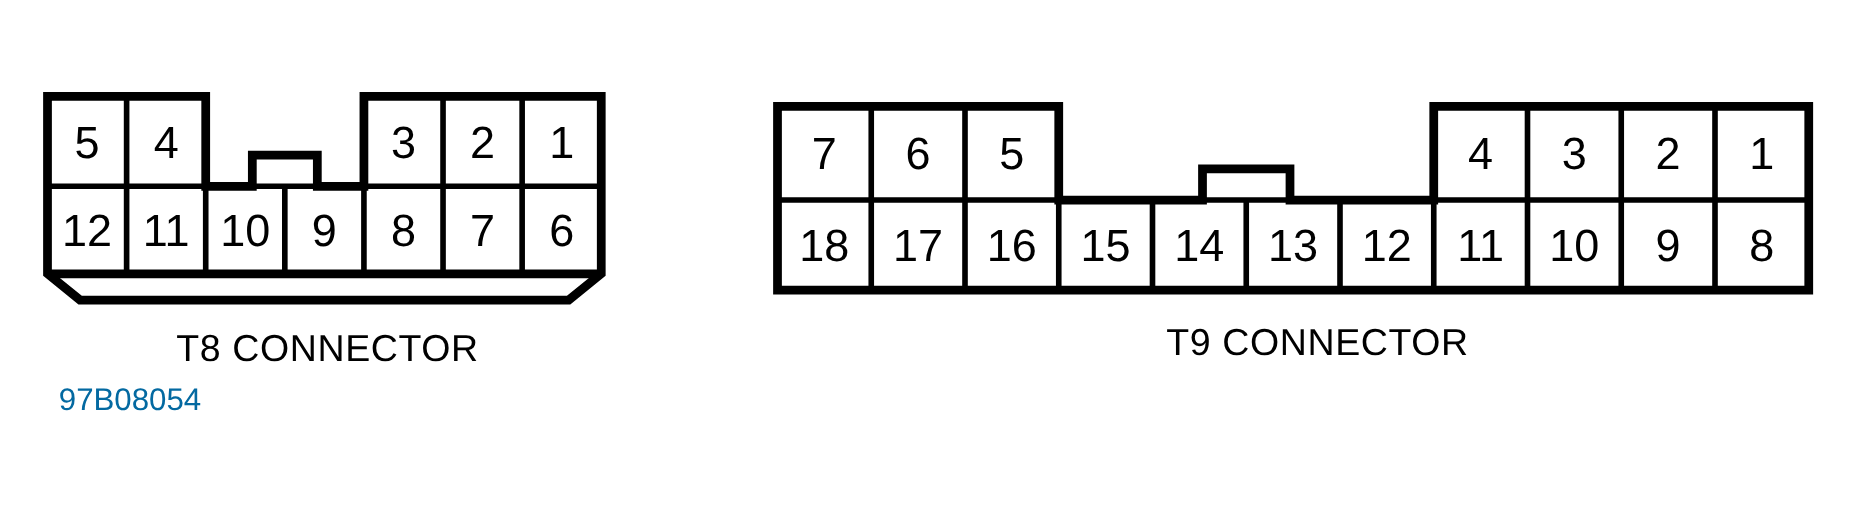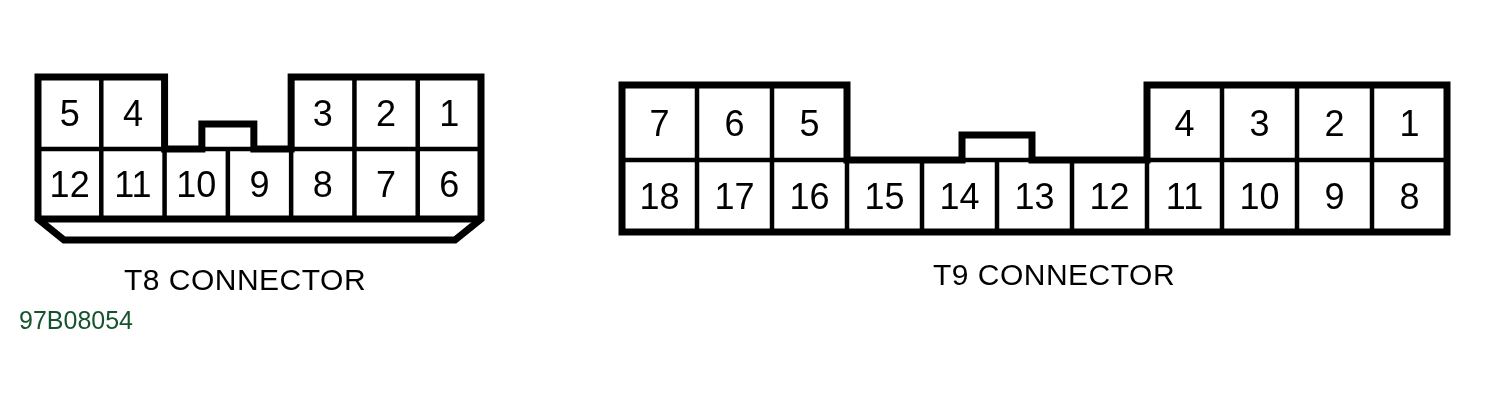--- a/index.html
+++ b/index.html
@@ -25,24 +25,24 @@
   .connector-label {
     position: absolute;
     transform: translateX(-50%);
     font-size: 30px;
     color: #000000;
     white-space: nowrap;
     letter-spacing: 0.5px;
   }
   .figure-code {
     position: absolute;
-    left: 19px;
+    left: 47px;
     top: 306px;
     font-size: 25px;
-    color: #14532d;
+    color: #0369a1;
     white-space: nowrap;
   }
 </style>
 </head>
 <body>
 
 <div id="stage">
   <svg id="diagram-canvas" viewBox="0 0 1487 405" xmlns="http://www.w3.org/2000/svg">
       <g>
         <polygon points="38,77 164.57142857142856,77 164.57142857142856,149 201.85714285714283,149 201.85714285714283,124 253.85714285714283,124 253.85714285714283,149 291.1428571428571,149 291.1428571428571,77 481,77 481,219 455,240 64,240 38,219" fill="#ffffff" stroke="#000000" stroke-width="7" stroke-linejoin="miter"></polygon>
@@ -102,18 +102,18 @@
         <text x="959.5" y="209" text-anchor="middle">14</text>
         <text x="1034.5" y="209" text-anchor="middle">13</text>
         <text x="1109.5" y="209" text-anchor="middle">12</text>
         <text x="1184.5" y="209" text-anchor="middle">11</text>
         <text x="1259.5" y="209" text-anchor="middle">10</text>
         <text x="1334.5" y="209" text-anchor="middle">9</text>
         <text x="1409.5" y="209" text-anchor="middle">8</text>
       </g>
     </svg>
 
-  <div class="connector-label" style="left: 245px; top: 263px;">T8 CONNECTOR</div>
+  <div class="connector-label" style="left: 262px; top: 263px;">T8 CONNECTOR</div>
 
   <div class="connector-label" style="left: 1034px; top: 258px; margin-left: 20px;">T9 CONNECTOR</div>
 
   <div class="figure-code">97B08054</div>
 </div>
 
 </body></html>

